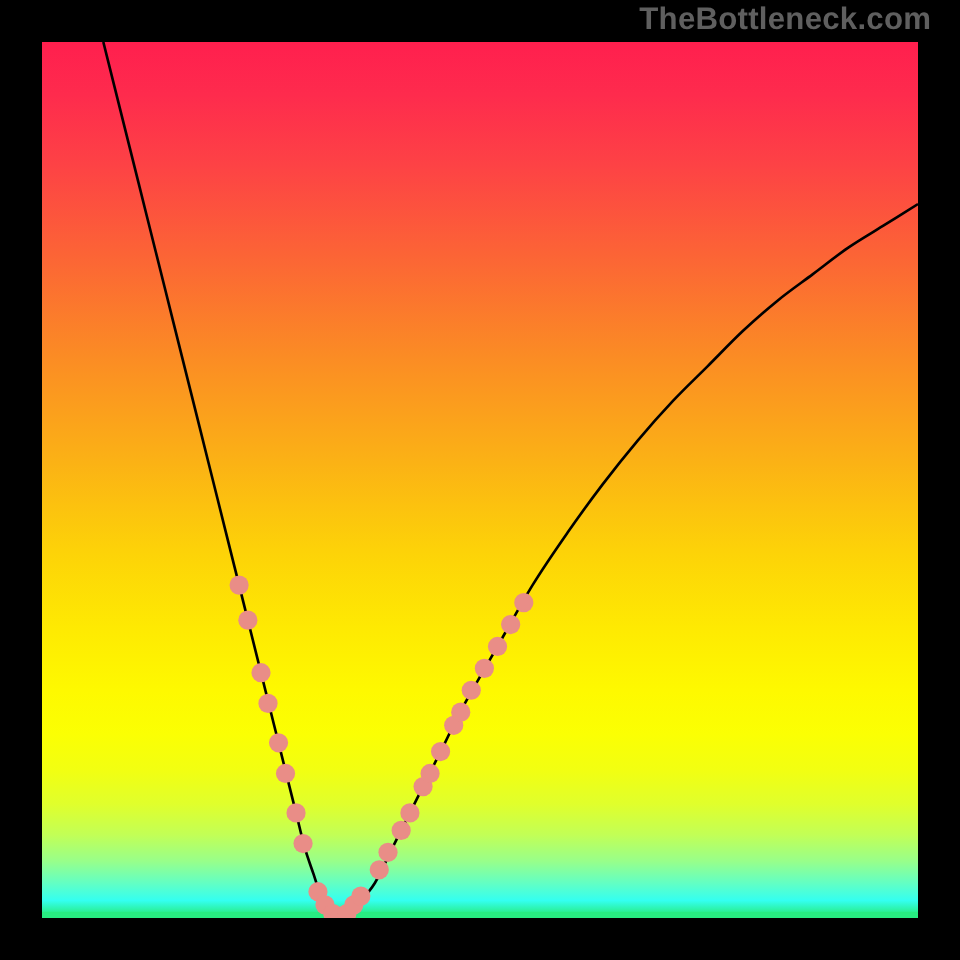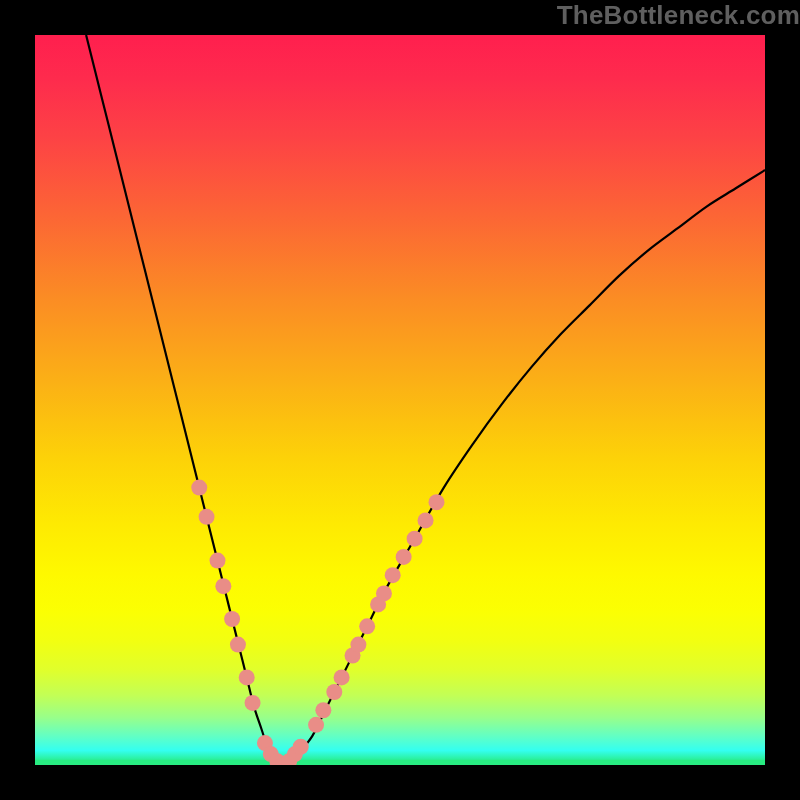--- a/index.html
+++ b/index.html
@@ -13,21 +13,21 @@
   }
   .frame {
     position: relative;
     width: 800px;
     height: 800px;
     background: #000000;
   }
   .watermark {
     position: absolute;
     top: 0;
-    right: 0;
+    right: 24px;
     font-size: 26px;
     font-weight: 600;
     color: #5f5f5f;
     letter-spacing: 0.2px;
     z-index: 5;
     font-family: Arial, sans-serif;
   }
   .plot {
     position: absolute;
     left: 35px;

